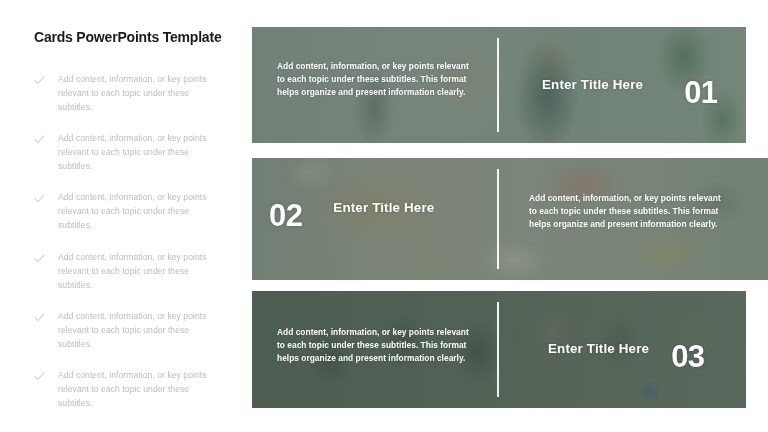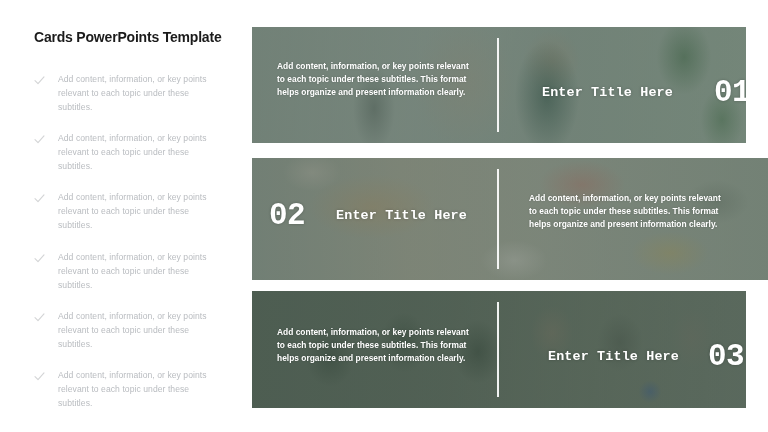--- a/index.html
+++ b/index.html
@@ -97,22 +97,20 @@
     line-height: 1.52;
     font-weight: 700;
     color: #ffffff;
     width: 196px;
     letter-spacing: 0.02px;
     text-shadow: 0 0 2px rgba(0,0,0,0.22);
   }
   .title-group {
     position: absolute;
     display: flex;
-    align-items: center;
-    font-family: Liberation Mono, monospace;
   }
   .card-title {
     font-size: 13.4px;
     font-weight: 700;
     color: #ffffff;
     letter-spacing: 0.15px;
     white-space: nowrap;
     text-shadow: 0 0 3px rgba(0,0,0,0.25);
   }
   .card-number {
@@ -136,21 +134,21 @@
   #card-2 .divider { left: 245px; }
   #card-2 .body-text { left: 277px; top: 34px; }
   #card-2 .title-group { left: 17px; top: 42px; }
   #card-2 .card-title { margin-left: 31px; }
 
   
   #card-3 { top: 291px; height: 117px; }
   #card-3 .divider { left: 245px; }
   #card-3 .body-text { left: 25px; top: 35px; }
   #card-3 .title-group { left: 296px; top: 50px; }
-  #card-3 .card-number { margin-left: 29px; }
+  #card-3 .card-number { margin-left: 22px; }
 
   
   .ph { position: absolute; }
   .ph1 {
     inset: 0;
     background:
       radial-gradient(ellipse 70px 90px at 212px 48%, rgba(190,170,150,0.55), rgba(190,170,150,0) 72%),
       radial-gradient(ellipse 46px 80px at 295px 60%, rgba(34,72,62,0.75), rgba(34,72,62,0) 70%),
       radial-gradient(ellipse 40px 44px at 300px 30%, rgba(176,150,124,0.55), rgba(176,150,124,0) 72%),
       radial-gradient(ellipse 30px 60px at 122px 70%, rgba(60,72,70,0.55), rgba(60,72,70,0) 70%),

